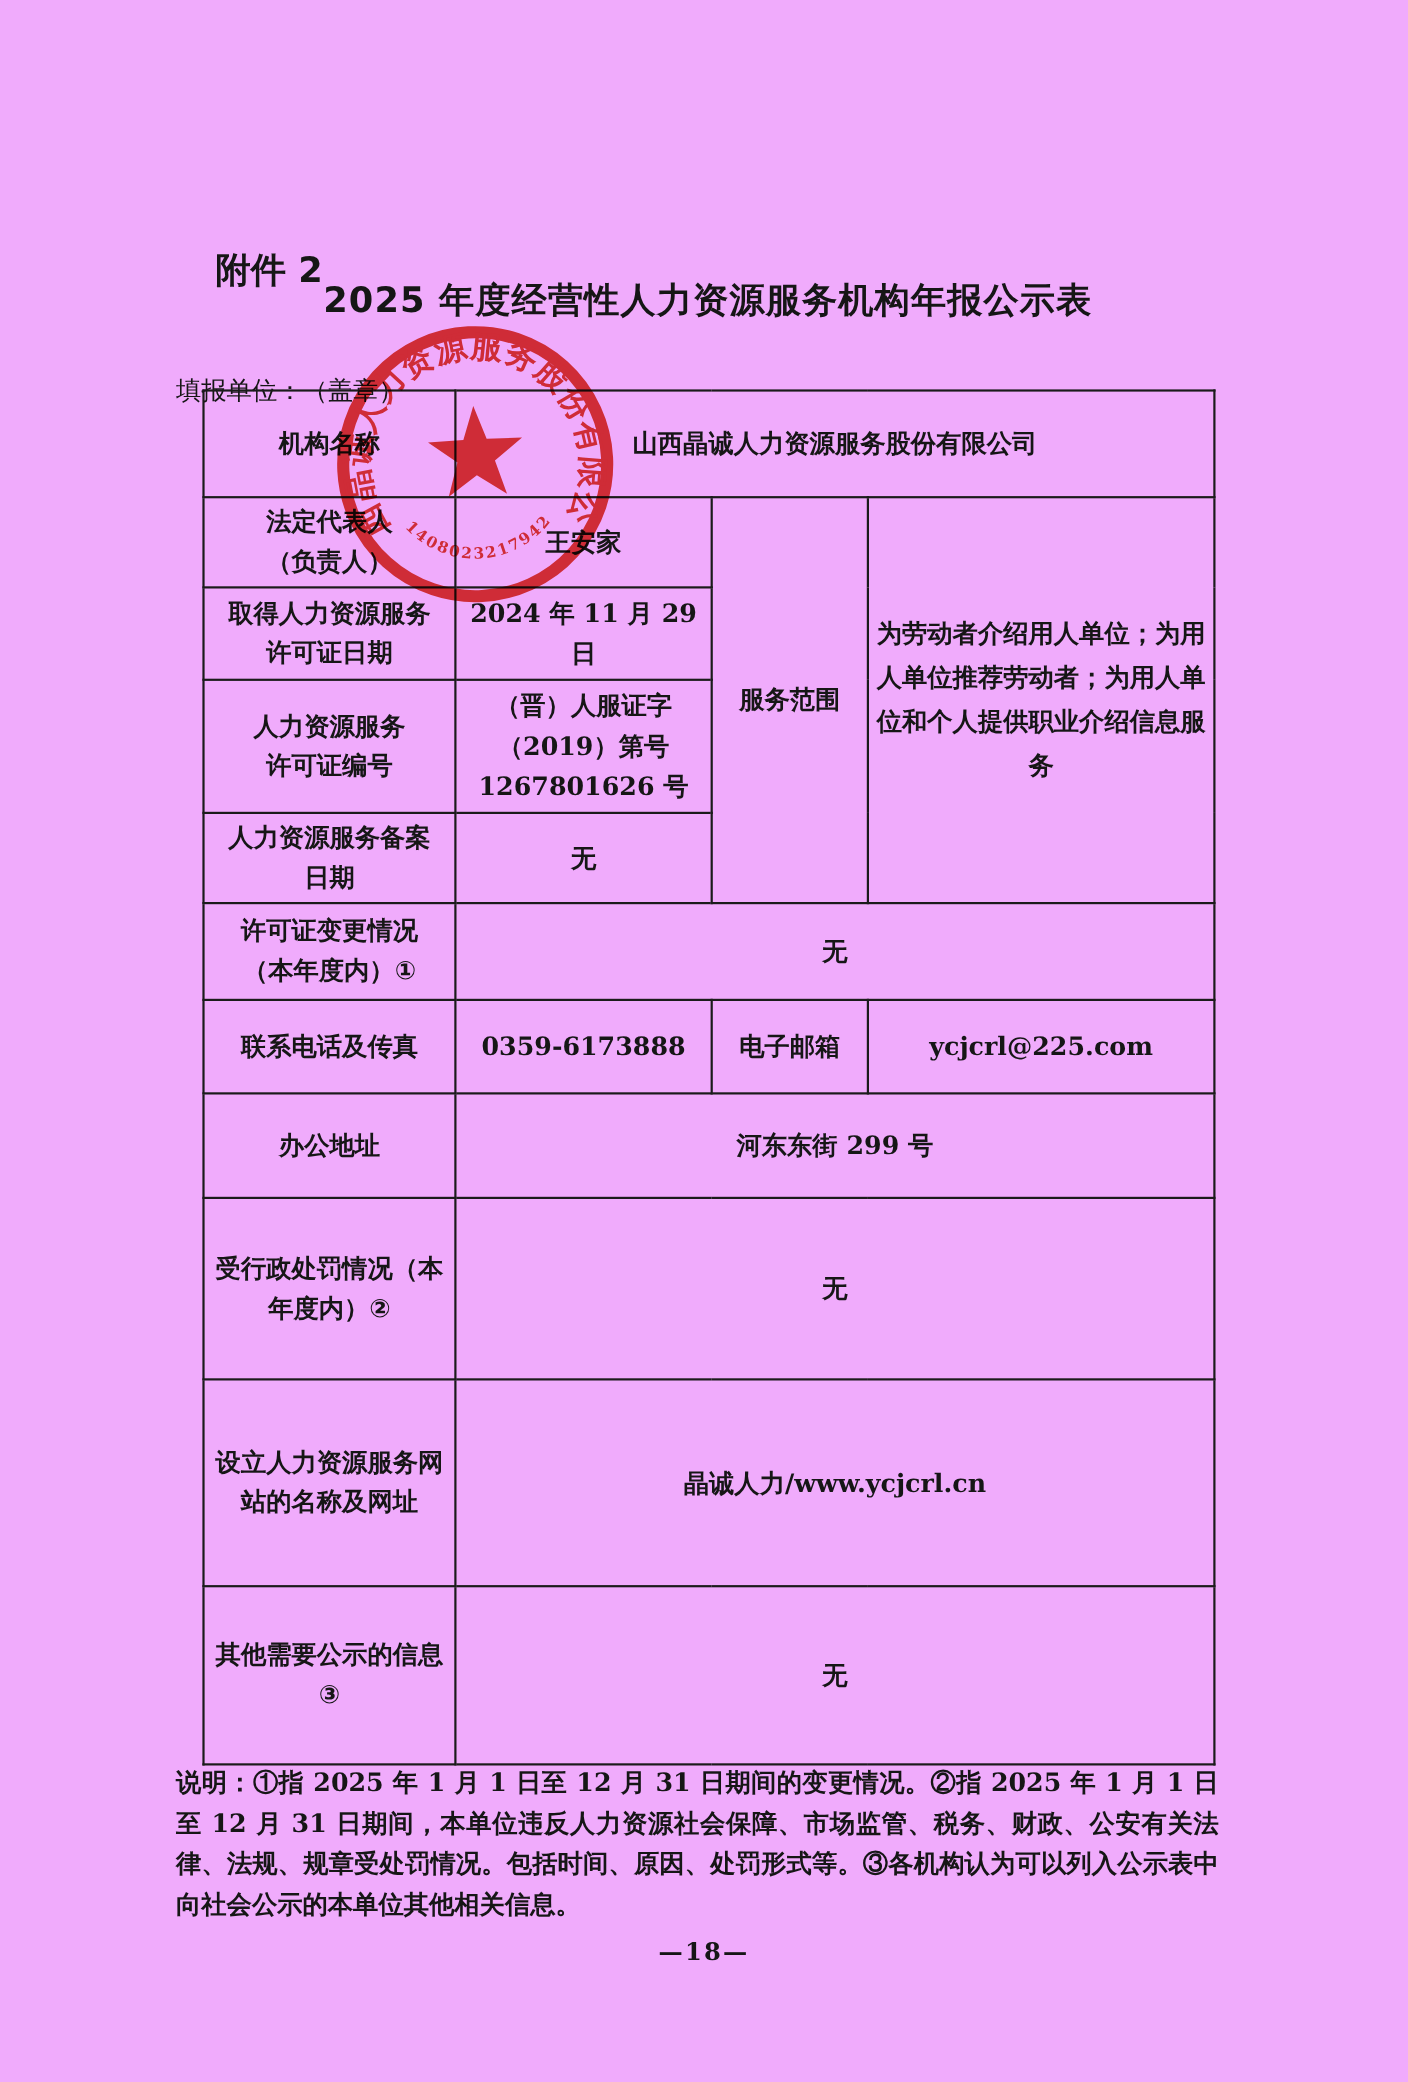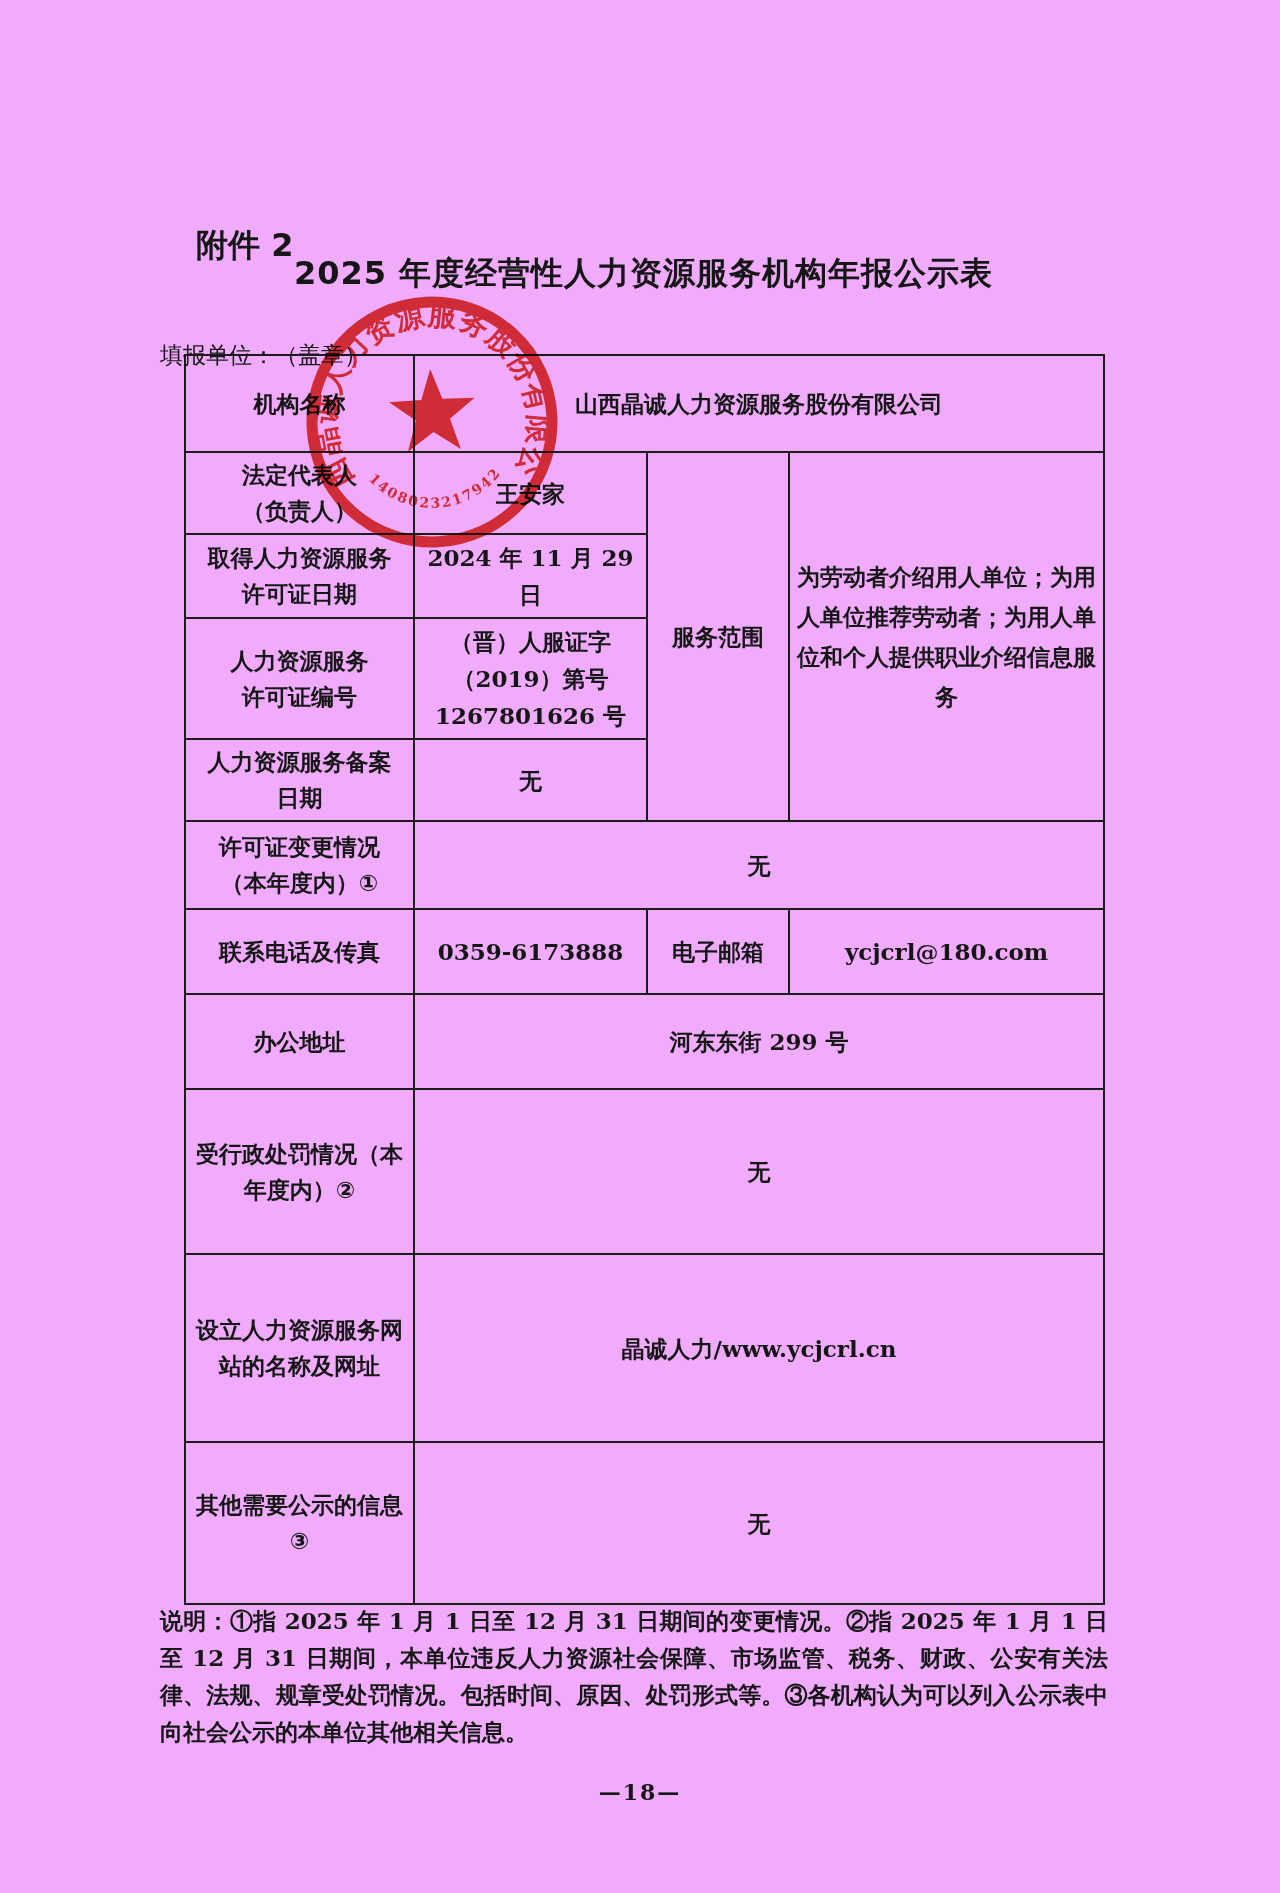--- a/index.html
+++ b/index.html
@@ -60,21 +60,21 @@
   .notes{
     position:absolute;left:160px;top:1602px;width:948px;
     font-family:"DejaVu Serif", serif;
     font-weight:600;font-size:23px;line-height:37px;
     text-align:justify;
   }
   .page-number{
     position:absolute;left:0;top:1762px;width:1280px;
     text-align:center;
     font-family:"DejaVu Serif", serif;
-    font-weight:600;font-size:22px;letter-spacing:2px;margin-top:17px;
+    font-weight:600;font-size:22px;letter-spacing:2px;
   }
   .stamp{
     position:absolute;left:282px;top:272px;
     width:300px;height:300px;
     opacity:0.88;
     mix-blend-mode:multiply;
     transform:rotate(-3deg);
     pointer-events:none;
   }
 </style>
@@ -127,21 +127,21 @@
     </tr>
     <tr style="height:88px">
       <td class="lbl">许可证变更情况
 （本年度内）①</td>
       <td class="val" colspan="3">无</td>
     </tr>
     <tr style="height:85px">
       <td class="lbl">联系电话及传真</td>
       <td class="val">0359-6173888</td>
       <td class="lbl">电子邮箱</td>
-      <td class="val">ycjcrl@180.com</td>
+      <td class="val">ycjcrl@225.com</td>
     </tr>
     <tr style="height:95px">
       <td class="lbl">办公地址</td>
       <td class="val" colspan="3">河东东街 299 号</td>
     </tr>
     <tr style="height:165px">
       <td class="lbl">受行政处罚情况（本
 年度内）②</td>
       <td class="val" colspan="3">无</td>
     </tr>

